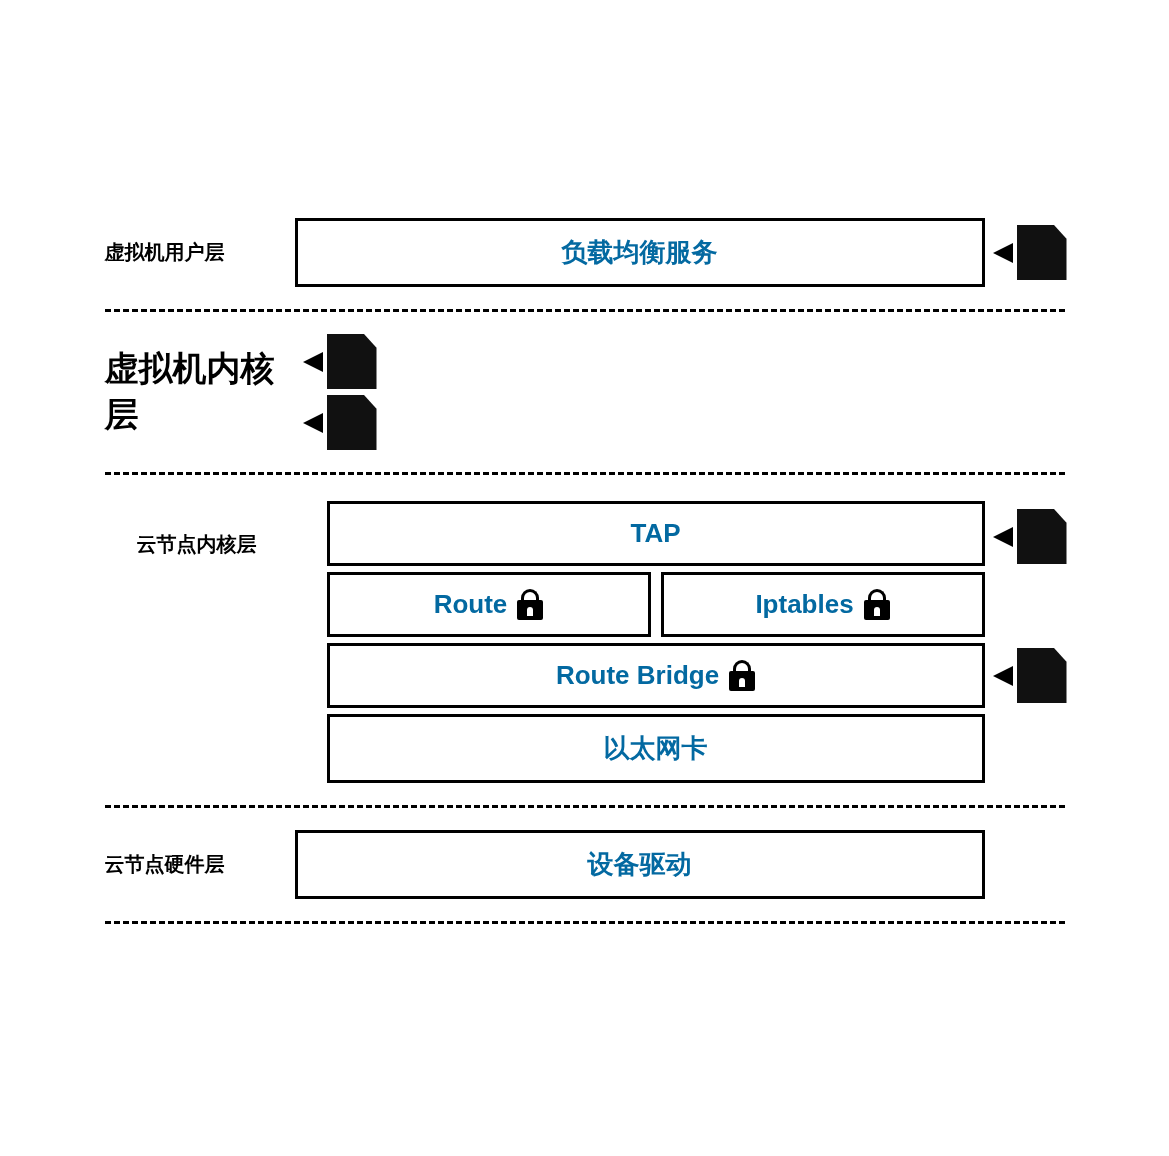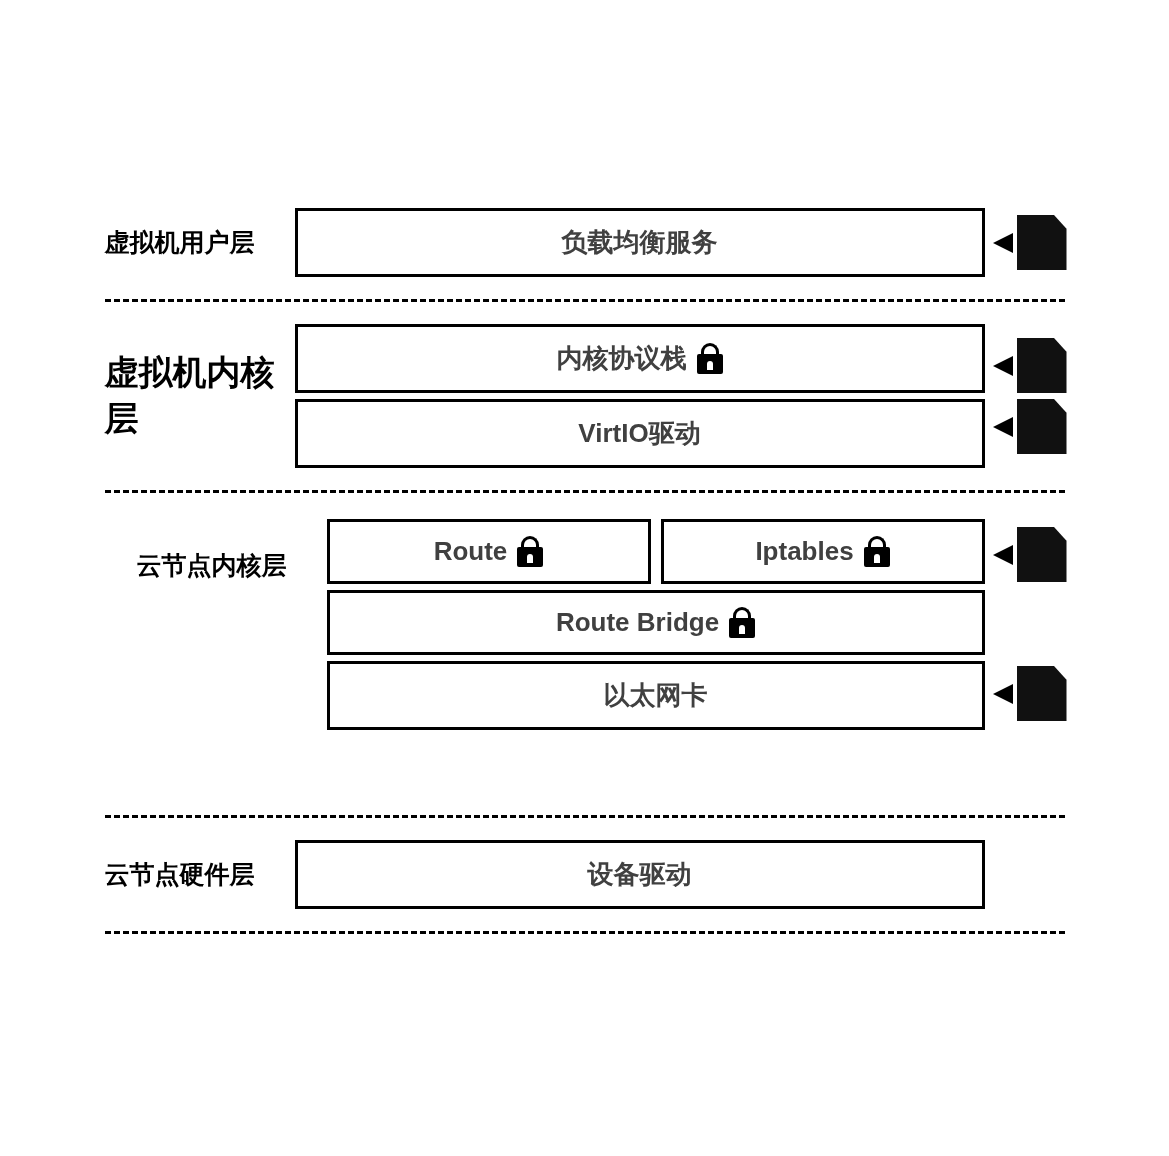--- a/index.html
+++ b/index.html
@@ -19,21 +19,21 @@
     }
 
     .box {
       border: 3px solid #000;
       background: #fff;
       display: flex;
       align-items: center;
       justify-content: center;
       font-size: 26px;
       font-weight: bold;
-      color: #404040;
+      color: #0369a1;
       padding: 14px 20px;
       position: relative;
       min-height: 60px;
     }
 
     .box-row {
       display: flex;
       gap: 10px;
     }
 
@@ -86,21 +86,21 @@
 
     .row {
       display: flex;
       align-items: center;
       width: 100%;
       padding: 4px 0;
     }
 
     .label-col {
       width: 190px;
-      font-size: 25px;
+      font-size: 20px;
       font-weight: bold;
       color: #000;
       flex-shrink: 0;
       padding-right: 10px;
     }
 
     .boxes-col {
       flex: 1;
       display: flex;
       flex-direction: column;
@@ -154,56 +154,43 @@
       </div>
     </div>
   </div>
 
   <hr class="dashed-line">
 
   <div class="row">
     <div class="label-col" style="font-size:34px;">
       <span>虚拟机内核层</span>
     </div>
-    <div class="boxes-col">
-
-      <div class="box">
-        <span>内核协议栈</span>
-        <span class="lock">
-          <div class="lock-shackle"></div>
-          <div class="lock-body">
-            <div class="lock-keyhole"></div>
-          </div>
-        </span>
-      </div>
-
-      <div class="box">
-        <span>VirtIO驱动</span>
-      </div>
-    </div>
     <div class="right-col" style="flex-direction:column;gap:6px;">
       <div style="display:flex;align-items:center;gap:4px;">
         <div class="arrow-left"></div>
         <div class="doc-block"></div>
       </div>
       <div style="display:flex;align-items:center;gap:4px;">
         <div class="arrow-left"></div>
         <div class="doc-block"></div>
       </div>
     </div>
   </div>
 
   <hr class="dashed-line">
 
   <div class="row" style="align-items:flex-start;padding-top:8px;">
     <div class="label-col" style="padding-top:30px;margin-left:32px;">
       <span>云节点内核层</span>
     </div>
     <div class="boxes-col">
 
+      <div class="box">
+        <span>TAP</span>
+      </div>
 
       <div class="box-row">
         <div class="box">
           <span>Route</span>
           <span class="lock">
             <div class="lock-shackle"></div>
             <div class="lock-body">
               <div class="lock-keyhole"></div>
             </div>
           </span>

